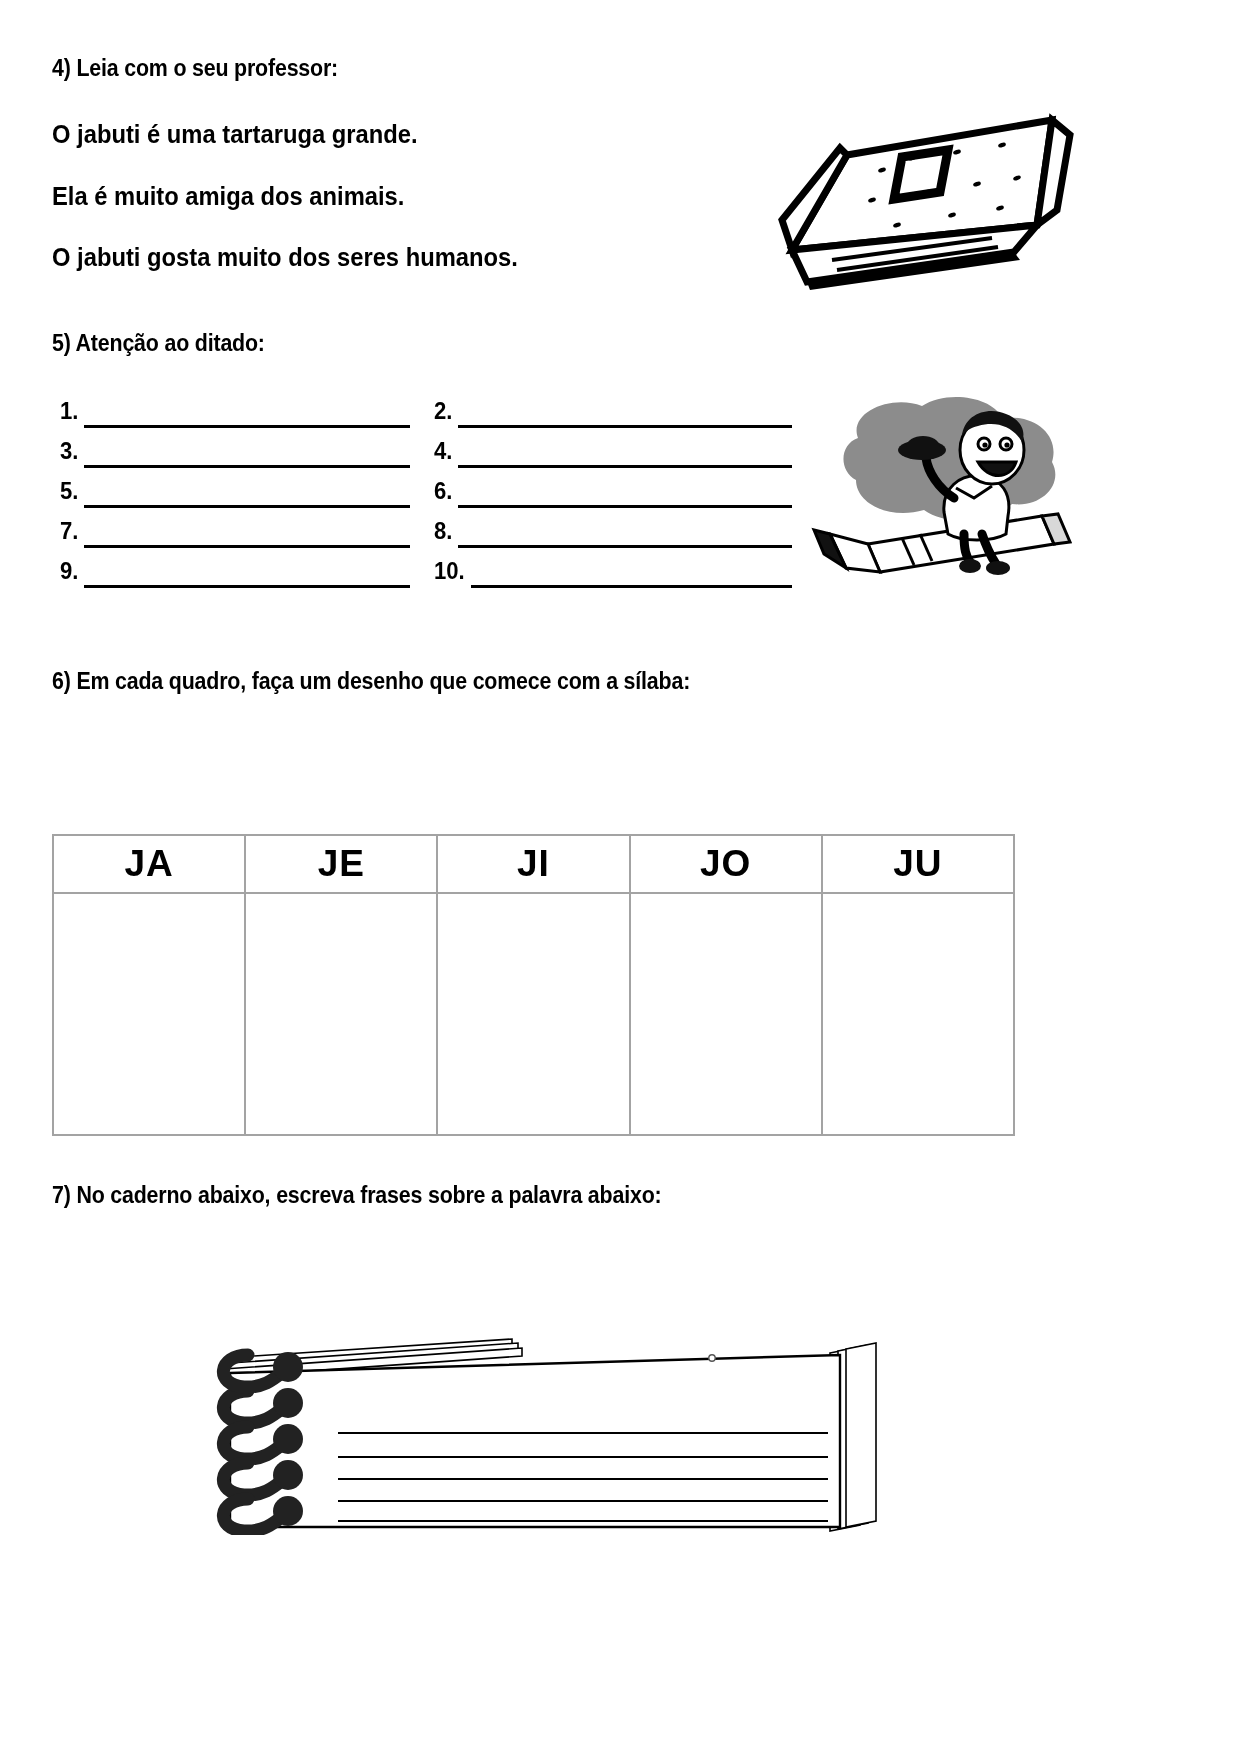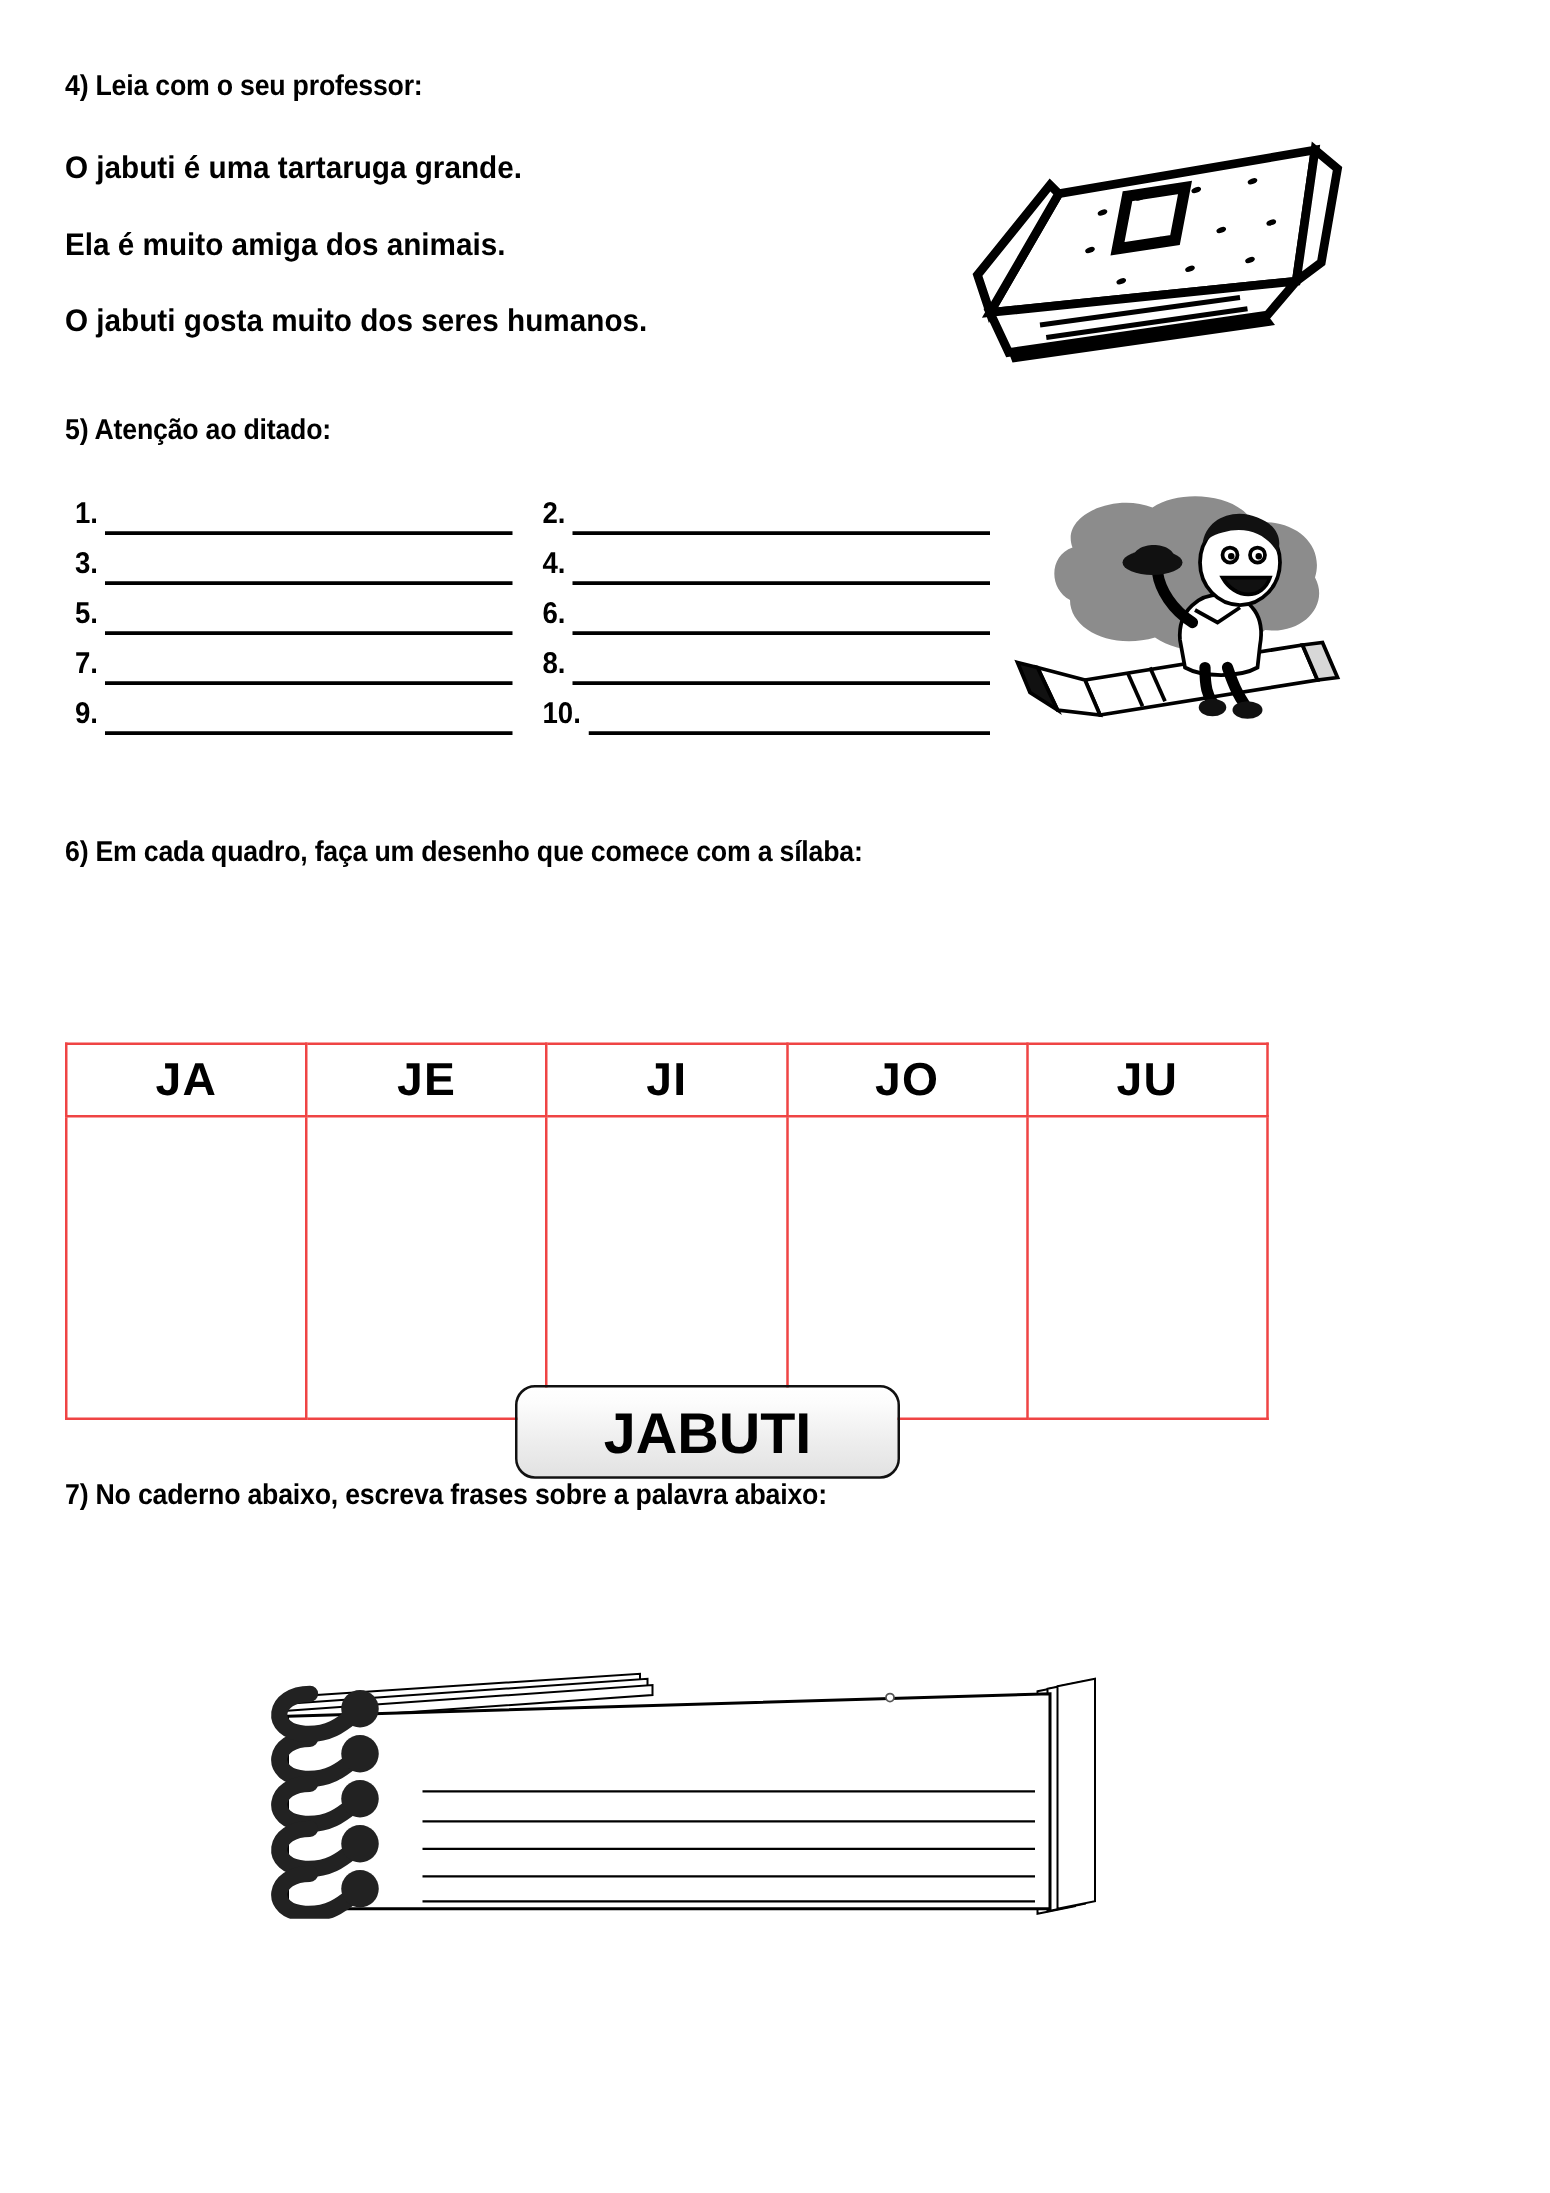--- a/index.html
+++ b/index.html
@@ -109,21 +109,21 @@
   #syllable-table {
     position: absolute;
     left: 52px;
     top: 834px;
     width: 963px;
     border-collapse: collapse;
     table-layout: fixed;
   }
   #syllable-table th,
   #syllable-table td {
-    border: 2px solid #ef4444;
+    border: 2px solid #a3a3a3;
     padding: 0;
     width: 20%;
   }
   #syllable-table th {
     height: 56px;
     font-size: 37px;
     font-weight: bold;
     font-family: "Liberation Sans", sans-serif;
     letter-spacing: 1px;
   }
@@ -331,23 +331,20 @@
         <td></td>
         <td></td>
         <td></td>
         <td></td>
       </tr>
     </tbody>
   </table>
 
   <div class="q-head" id="sec7-head">7) No caderno abaixo, escreva frases sobre a palavra abaixo:</div>
 
-  <div id="jabuti-chip">
-    <span id="jabuti-chip-label">JABUTI</span>
-  </div>
 
   <svg id="notebook-art" viewBox="0 0 720 330">
 
     <g stroke="#000" stroke-width="1.6" fill="#ffffff">
       <path d="M38 152 L312 134 L312 142 L38 160 Z"></path>
       <path d="M30 158 L318 138 L318 146 L30 166 Z"></path>
       <path d="M24 164 L322 143 L322 151 L24 172 Z"></path>
     </g>
 
     <path d="M630 148 L660 142 L660 320 L630 326 Z" fill="#ffffff" stroke="#000" stroke-width="1.6"></path>

